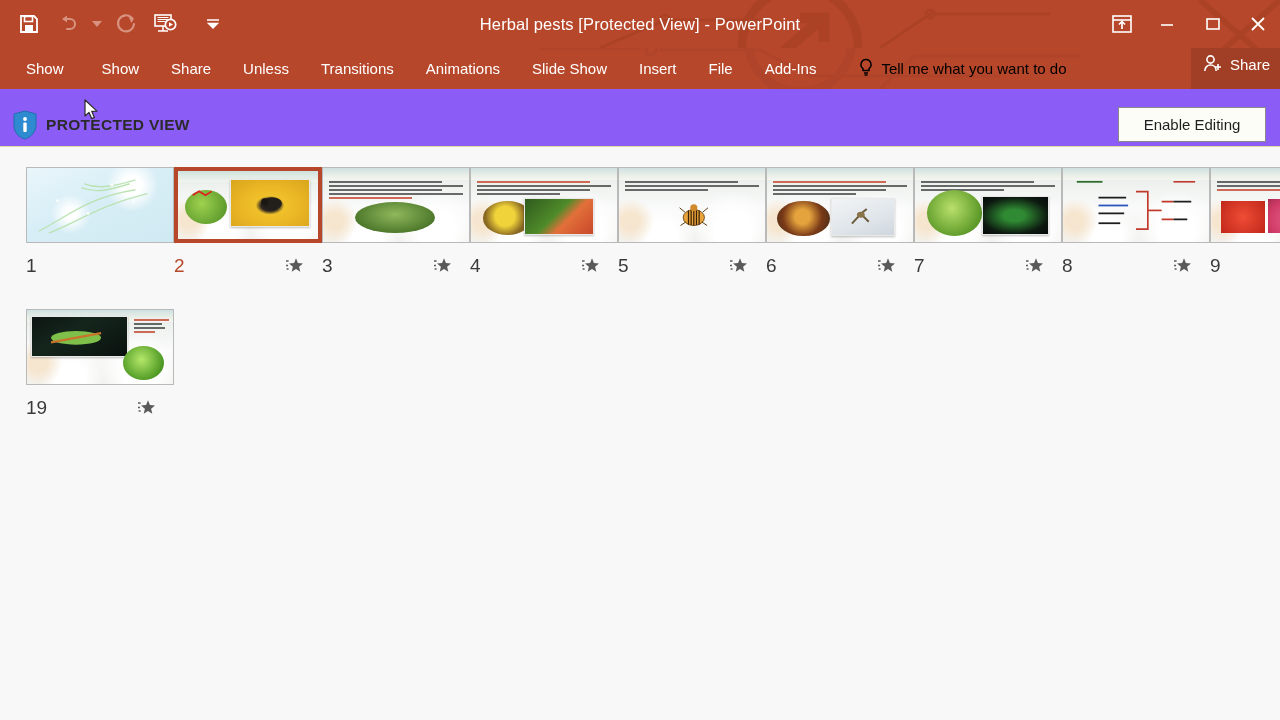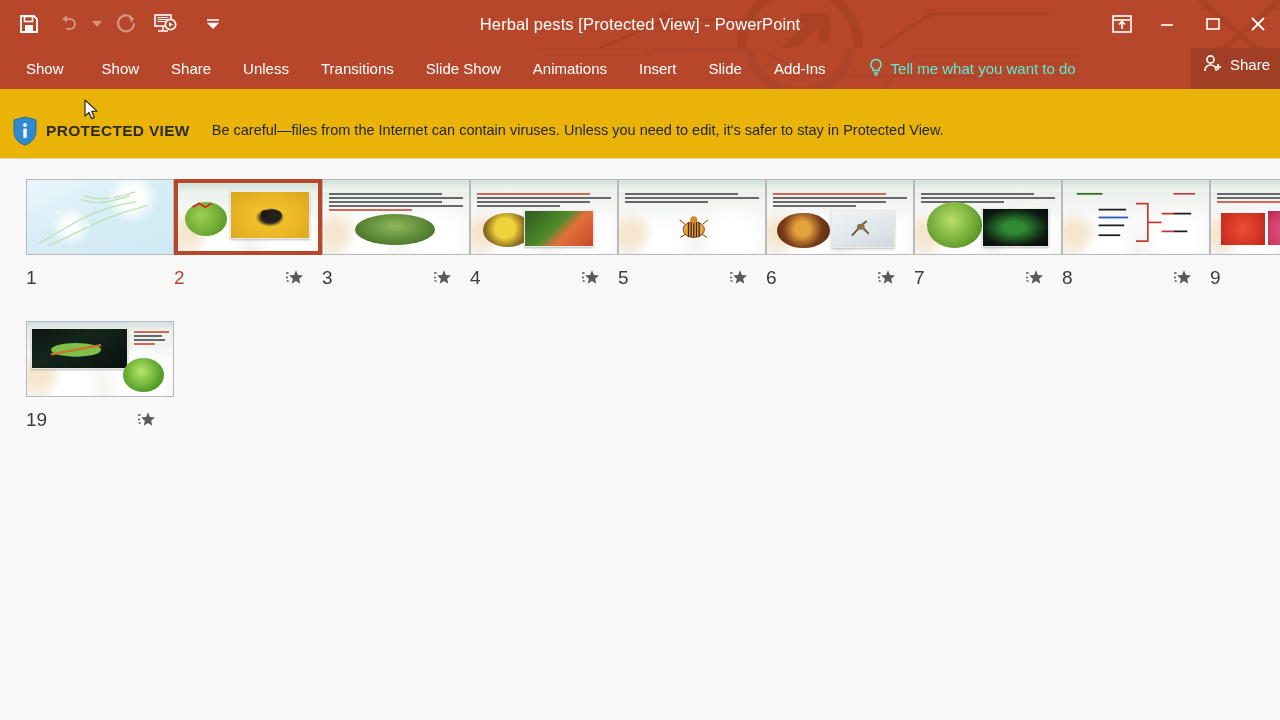--- a/index.html
+++ b/index.html
@@ -58,39 +58,39 @@
   .tabs { display:flex; align-items:center; height:41px; position:relative; z-index:2; }
   .tab {
     color:#fff; font-size:15px;
     padding: 0 16px; height:41px;
     display:flex; align-items:center;
     white-space:nowrap;
   }
   .tab.file { padding-left: 26px; padding-right: 22px; }
   .tellme {
     display:flex; align-items:center; gap:7px;
-    color:#5eead4; font-size:15px;
+    color:#000000; font-size:15px;
     margin-left: 26px;
     position:relative; z-index:2;
     white-space:nowrap; overflow:hidden;
     max-width: 260px;
   }
   .share {
     position:absolute; right:0; top:0;
     height:41px; display:flex; align-items:center; gap:7px;
     padding: 0 10px 8px 12px;
     background:#a03f25;
     color:#fff; font-size:15px; z-index:3;
   }
 
   
   .pv-bar {
     position:relative;
-    height: 70px;
-    background:#eab308;
+    height: 58px;
+    background:#8b5cf6;
     border-bottom:1px solid #e3dca6;
     display:flex; align-items:center;
     padding: 14px 14px 0 10px;
   }
   .pv-shield { width:30px; display:flex; align-items:center; justify-content:center; }
   .pv-label {
     font-size:15.5px; color:#2b2b2b; font-weight:bold;
     letter-spacing:.3px; margin-left:6px; white-space:nowrap;
   }
   .pv-msg {
@@ -261,24 +261,24 @@
     </g>
     <circle cx="800" cy="-8" r="52" fill="none" stroke="#a8432a" stroke-width="9"></circle>
   </svg>
 
   <div class="tabs">
     <div class="tab file">Show</div>
     <div class="tab">Show</div>
     <div class="tab">Share</div>
     <div class="tab">Unless</div>
     <div class="tab">Transitions</div>
+    <div class="tab">Animations</div>
     <div class="tab">Slide Show</div>
-    <div class="tab">Animations</div>
     <div class="tab">Insert</div>
-    <div class="tab">Slide</div>
+    <div class="tab">File</div>
     <div class="tab">Add-Ins</div>
   </div>
 
   <div class="tellme">
     <span>
       <svg width="16" height="18" viewBox="0 0 16 18">
           <path d="M8 1.5a5 5 0 0 0-3 9v2h6v-2a5 5 0 0 0-3-9z" fill="none" stroke="currentColor" stroke-width="1.5"></path>
           <path d="M6 15h4M6.5 17h3" stroke="currentColor" stroke-width="1.4"></path>
         </svg>
     </span>
@@ -300,21 +300,21 @@
 <div class="pv-bar">
   <div class="pv-shield">
     <svg width="26" height="30" viewBox="0 0 26 30">
       <path d="M13 1 24 4v11c0 7-5 12-11 14C6 27 2 22 2 15V4z" fill="#2e8bd0"></path>
       <path d="M13 1 24 4v11c0 7-5 12-11 14C6 27 2 22 2 15V4z" fill="none" stroke="#1f6fae" stroke-width="1"></path>
       <circle cx="13" cy="9" r="1.9" fill="#fff"></circle>
       <rect x="11.3" y="12.5" width="3.4" height="9.5" rx="1.1" fill="#fff"></rect>
     </svg>
   </div>
   <div class="pv-label">PROTECTED VIEW</div>
-  <div class="pv-msg">Be careful—files from the Internet can contain viruses. Unless you need to edit, it's safer to stay in Protected View.</div>
+  <div class="pv-btn">Enable Editing</div>
 </div>
 
 <svg class="cursor" width="15" height="22" viewBox="0 0 15 22">
   <path d="M1 1 L1 17 L5 13.4 L7.7 19.6 L10.4 18.4 L7.8 12.4 L13 12.1 Z" fill="#ffffff" stroke="#2b2b2b" stroke-width="1.2" stroke-linejoin="round"></path>
 </svg>
 
 <div class="sorter">
 
   <div class="row">
 

